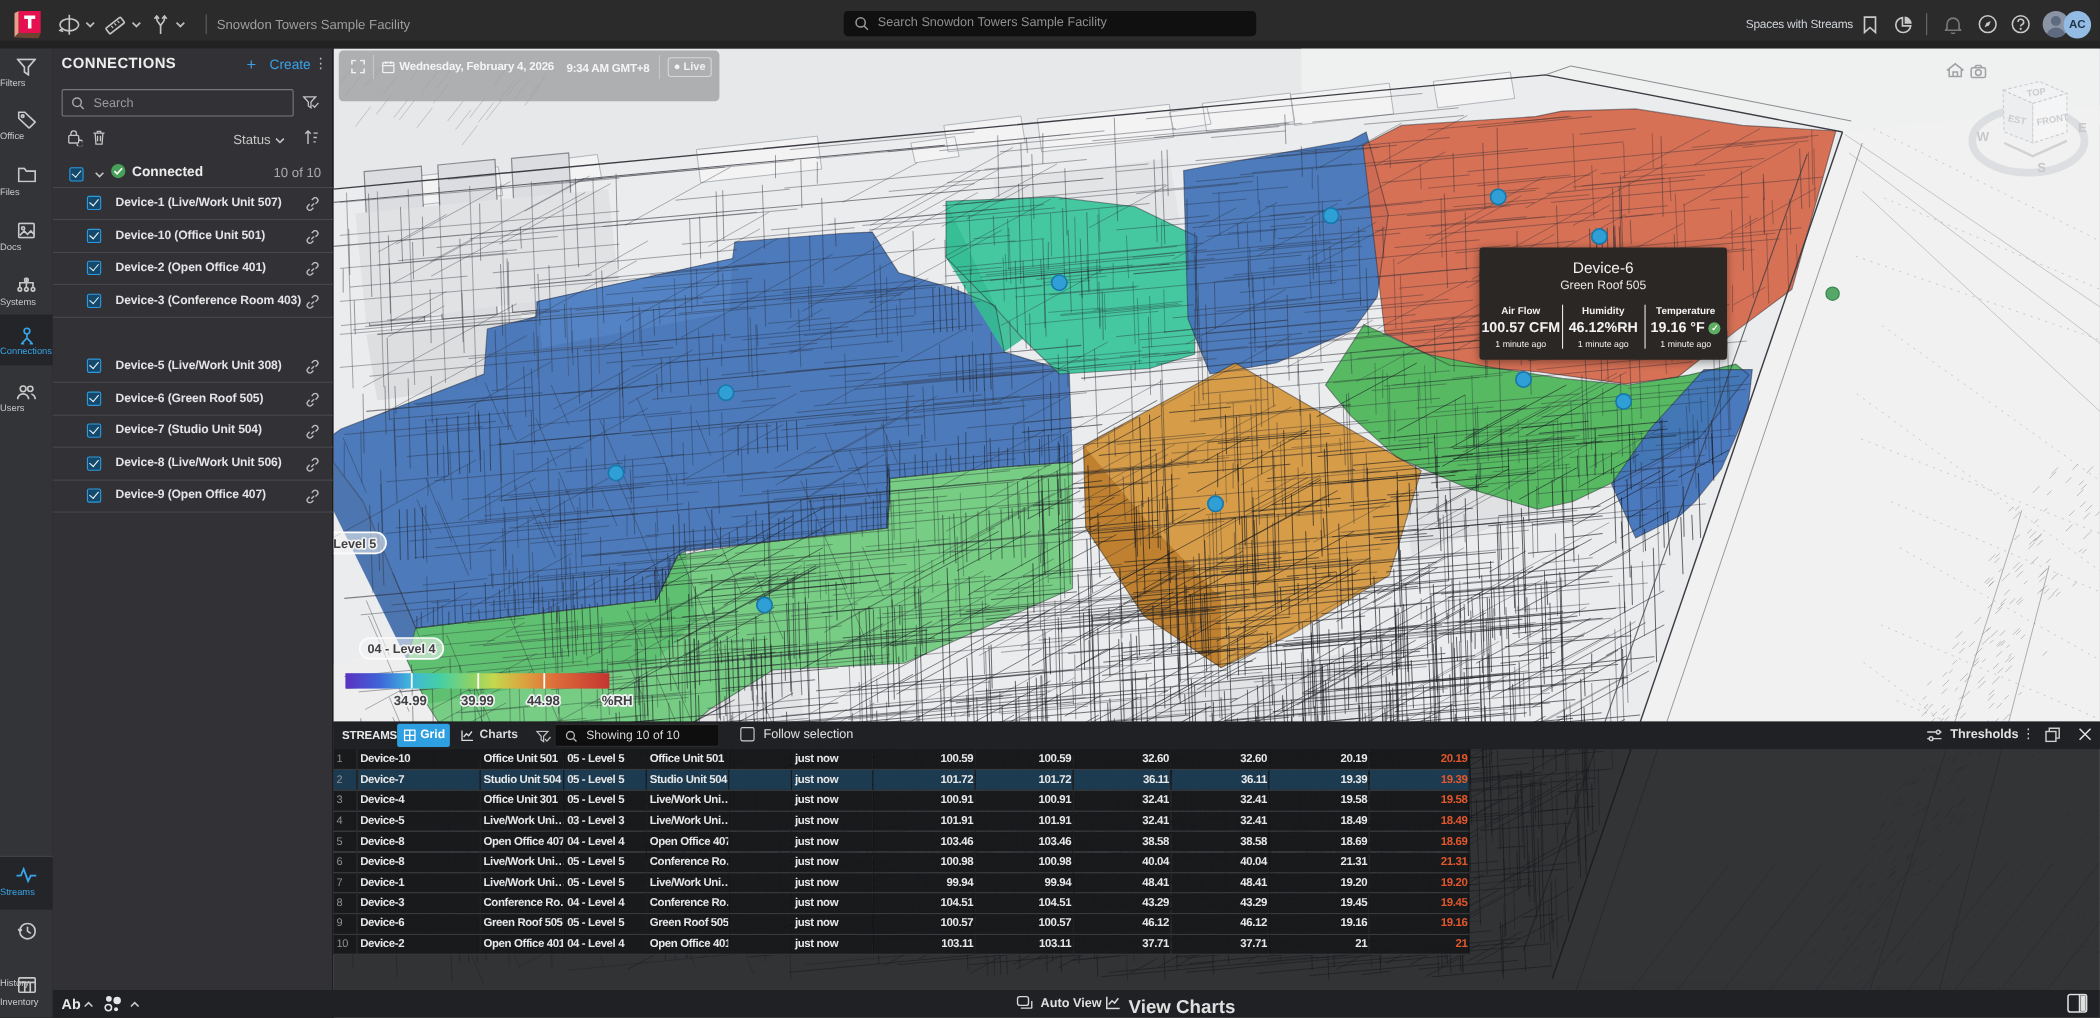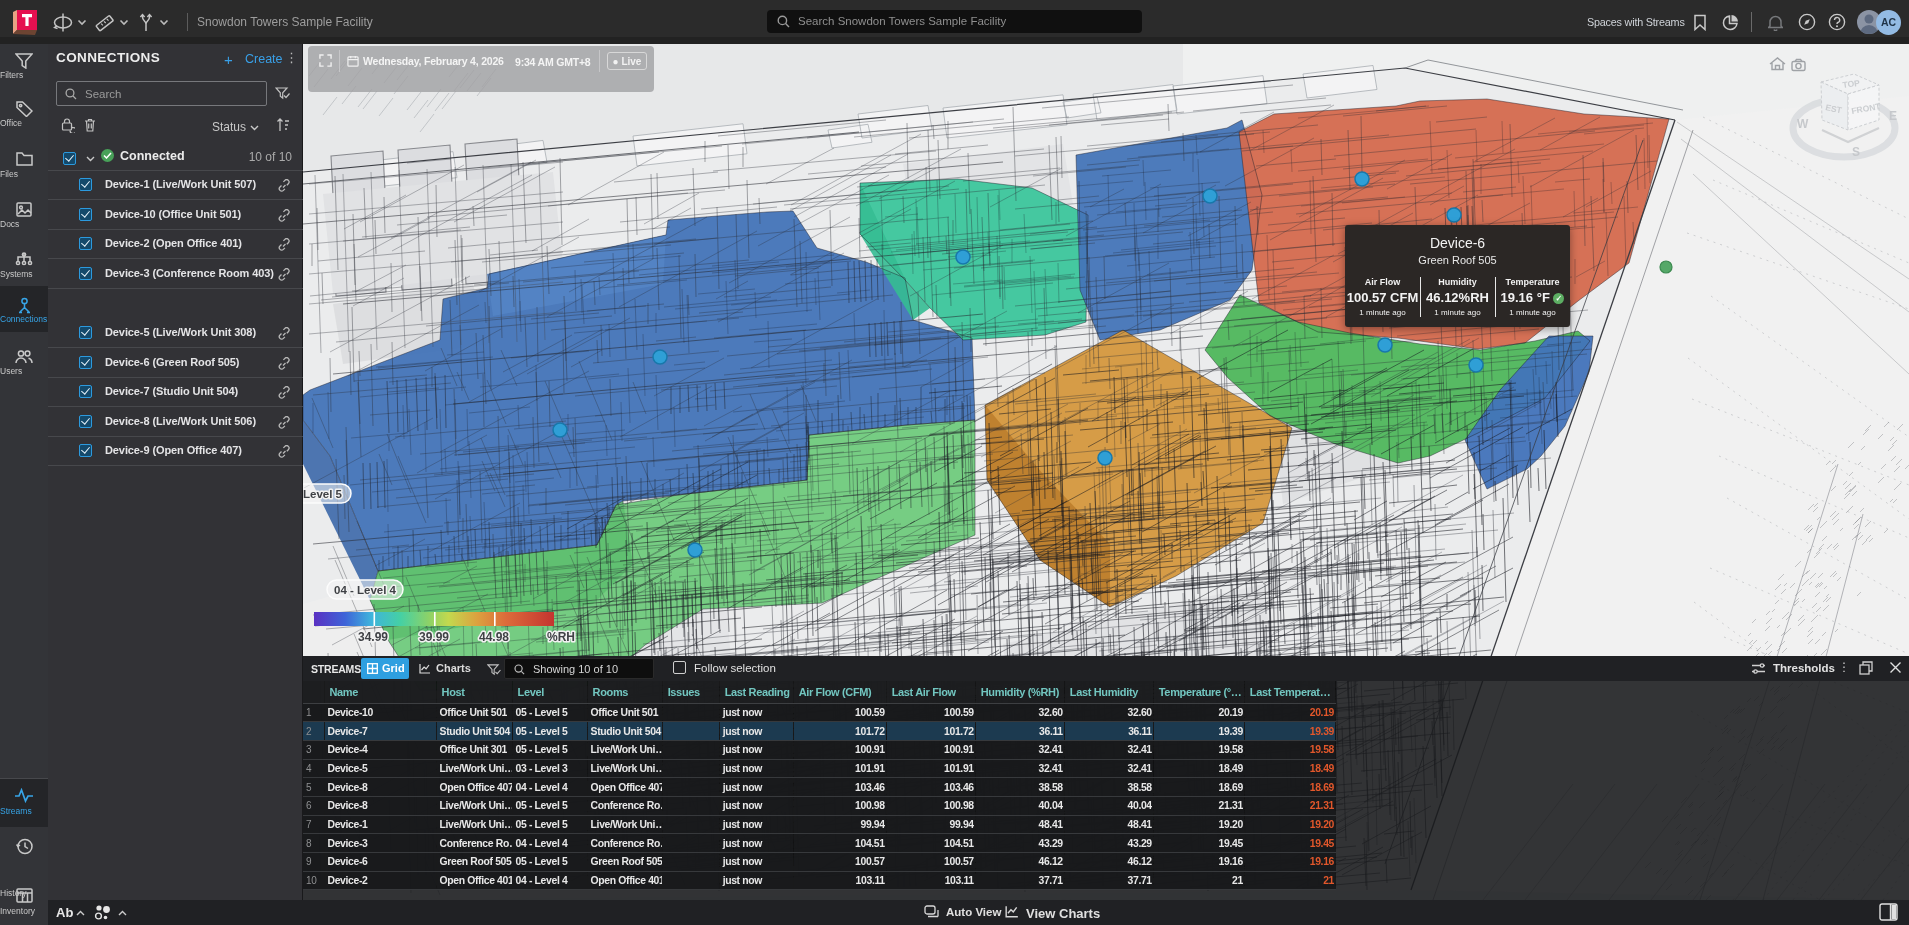--- a/index.html
+++ b/index.html
@@ -514,35 +514,20 @@
         <col style="width:74px">
         <col style="width:93px">
         <col style="width:89px">
         <col style="width:89px">
         <col style="width:89px">
         <col style="width:91px">
         <col style="width:91px">
       </colgroup>
       <tbody>
         <tr>
-          <th></th>
-          <th>Name</th>
-          <th>Host</th>
-          <th>Level</th>
-          <th>Rooms</th>
-          <th>Issues</th>
-          <th>Last Reading</th>
-          <th style="text-align:left">Air Flow (CFM)</th>
-          <th>Last Air Flow</th>
-          <th>Humidity (%RH)</th>
-          <th>Last Humidity</th>
-          <th>Temperature (°…</th>
-          <th>Last Temperat…</th>
-        </tr>
-        <tr>
           <td class="idx">1</td>
           <td>Device-10</td>
           <td>Office Unit 501</td>
           <td>05 - Level 5</td>
           <td>Office Unit 501</td>
           <td></td>
           <td>just now</td>
           <td class="num">100.59</td>
           <td class="num">100.59</td>
           <td class="num">32.60</td>
@@ -703,18 +688,18 @@
       <path d="M1 5l3.5-3.5L8 5"></path>
     </svg>
 <svg class="abs" style="left:876px;top:5px" width="15" height="14" viewBox="0 0 15 14" fill="none" stroke="#d8d8d8" stroke-width="1.3">
       <rect x="1" y="1" width="10" height="8" rx="2"></rect>
       <path d="M4 11.5h10M14 11.5V5"></path>
     </svg>
 <div class="abs" style="left:898px;top:6px;font-size:11.5px;font-weight:bold;color:#e0e0e0">Auto View</div>
 <svg class="abs" style="left:957px;top:5px" width="14" height="13" viewBox="0 0 12 11" fill="none" stroke="#d8d8d8" stroke-width="1.2">
       <path d="M1 1v9h10M2.5 7l2.6-3 2 1.8L10 2"></path>
     </svg>
-<div class="abs" style="left:978px;top:6px;font-size:13px;font-weight:bold;color:#e0e0e0">View Charts</div>
+<div class="abs" style="left:978px;top:6px;font-size:17px;font-weight:bold;color:#e0e0e0">View Charts</div>
 <svg class="abs" style="left:1831px;top:3px" width="19" height="18" viewBox="0 0 19 18" fill="none" stroke="#e0e0e0" stroke-width="1.4">
       <rect x="1" y="1" width="17" height="16" rx="2"></rect>
       <path d="M11.5 1v16"></path>
       <rect x="12.5" y="2" width="4.5" height="14" fill="#e0e0e0" stroke="none"></rect>
     </svg>
 </div>
 </body></html>

